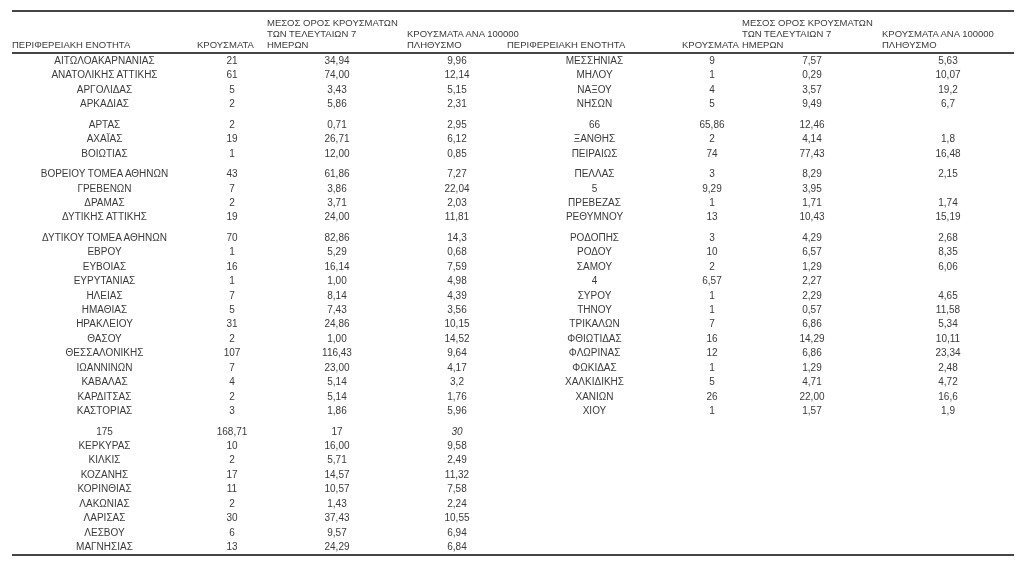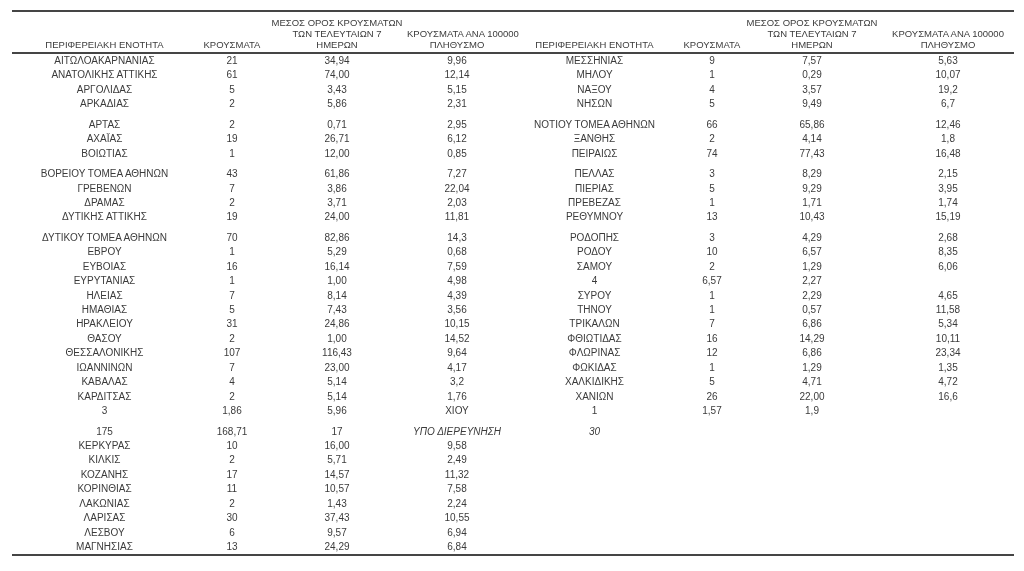--- a/index.html
+++ b/index.html
@@ -6,21 +6,21 @@
   .page{
     position:relative;width:1024px;height:571px;background:#ffffff;
     font-family:"Liberation Sans", sans-serif;color:#3b3b3b;overflow:hidden;
   }
   .content{position:absolute;left:12px;top:10px;width:1002px;}
   .grid8{display:grid;grid-template-columns:185px 70px 140px 100px 175px 60px 140px 132px;}
   .headers{
     border-top:2px solid #454545;border-bottom:2px solid #454545;
     align-items:end;height:44px;padding-bottom:2px;box-sizing:border-box;
   }
-  .hcell{text-align:center;font-size:9.5px;line-height:11px;white-space:nowrap;overflow:visible;}
+  .hcell{font-size:9.5px;line-height:11px;white-space:nowrap;overflow:visible;}
   .rows{}
   .row{height:14.45px;align-items:center;}
   .row.spacer-row{height:6px;}
   .cell{text-align:center;font-size:10px;line-height:14.45px;white-space:nowrap;overflow:visible;}
   .cell.italic{font-style:italic;}
   .bottomline{border-top:2px solid #454545;height:0;}
 </style>
 </head>
 <body>
 
@@ -92,21 +92,20 @@
           <div class="cell">5</div>
           <div class="cell">9,49</div>
           <div class="cell">6,7</div>
         </div>
         <div class="grid8 row spacer-row"></div>
         <div class="grid8 row">
           <div class="cell">ΑΡΤΑΣ</div>
           <div class="cell">2</div>
           <div class="cell">0,71</div>
           <div class="cell">2,95</div>
-          <div class="cell">ΝΟΤΙΟΥ ΤΟΜΕΑ ΑΘΗΝΩΝ</div>
           <div class="cell">66</div>
           <div class="cell">65,86</div>
           <div class="cell">12,46</div>
         </div>
         <div class="grid8 row">
           <div class="cell">ΑΧΑΪΑΣ</div>
           <div class="cell">19</div>
           <div class="cell">26,71</div>
           <div class="cell">6,12</div>
           <div class="cell">ΞΑΝΘΗΣ</div>
@@ -133,21 +132,20 @@
           <div class="cell">ΠΕΛΛΑΣ</div>
           <div class="cell">3</div>
           <div class="cell">8,29</div>
           <div class="cell">2,15</div>
         </div>
         <div class="grid8 row">
           <div class="cell">ΓΡΕΒΕΝΩΝ</div>
           <div class="cell">7</div>
           <div class="cell">3,86</div>
           <div class="cell">22,04</div>
-          <div class="cell">ΠΙΕΡΙΑΣ</div>
           <div class="cell">5</div>
           <div class="cell">9,29</div>
           <div class="cell">3,95</div>
         </div>
         <div class="grid8 row">
           <div class="cell">ΔΡΑΜΑΣ</div>
           <div class="cell">2</div>
           <div class="cell">3,71</div>
           <div class="cell">2,03</div>
           <div class="cell">ΠΡΕΒΕΖΑΣ</div>
@@ -256,21 +254,21 @@
           <div class="cell">23,34</div>
         </div>
         <div class="grid8 row">
           <div class="cell">ΙΩΑΝΝΙΝΩΝ</div>
           <div class="cell">7</div>
           <div class="cell">23,00</div>
           <div class="cell">4,17</div>
           <div class="cell">ΦΩΚΙΔΑΣ</div>
           <div class="cell">1</div>
           <div class="cell">1,29</div>
-          <div class="cell">1,35</div>
+          <div class="cell">2,48</div>
         </div>
         <div class="grid8 row">
           <div class="cell">ΚΑΒΑΛΑΣ</div>
           <div class="cell">4</div>
           <div class="cell">5,14</div>
           <div class="cell">3,2</div>
           <div class="cell">ΧΑΛΚΙΔΙΚΗΣ</div>
           <div class="cell">5</div>
           <div class="cell">4,71</div>
           <div class="cell">4,72</div>
@@ -279,34 +277,34 @@
           <div class="cell">ΚΑΡΔΙΤΣΑΣ</div>
           <div class="cell">2</div>
           <div class="cell">5,14</div>
           <div class="cell">1,76</div>
           <div class="cell">ΧΑΝΙΩΝ</div>
           <div class="cell">26</div>
           <div class="cell">22,00</div>
           <div class="cell">16,6</div>
         </div>
         <div class="grid8 row">
+          <div class="cell">ΚΑΣΤΟΡΙΑΣ</div>
           <div class="cell">3</div>
           <div class="cell">1,86</div>
           <div class="cell">5,96</div>
           <div class="cell">ΧΙΟΥ</div>
           <div class="cell">1</div>
           <div class="cell">1,57</div>
           <div class="cell">1,9</div>
         </div>
         <div class="grid8 row spacer-row"></div>
         <div class="grid8 row">
           <div class="cell">175</div>
           <div class="cell">168,71</div>
           <div class="cell">17</div>
-          <div class="cell italic">ΥΠΟ ΔΙΕΡΕΥΝΗΣΗ</div>
           <div class="cell italic">30</div>
           <div class="cell italic"></div>
           <div class="cell italic"></div>
         </div>
         <div class="grid8 row">
           <div class="cell">ΚΕΡΚΥΡΑΣ</div>
           <div class="cell">10</div>
           <div class="cell">16,00</div>
           <div class="cell">9,58</div>
           <div class="cell"></div>

